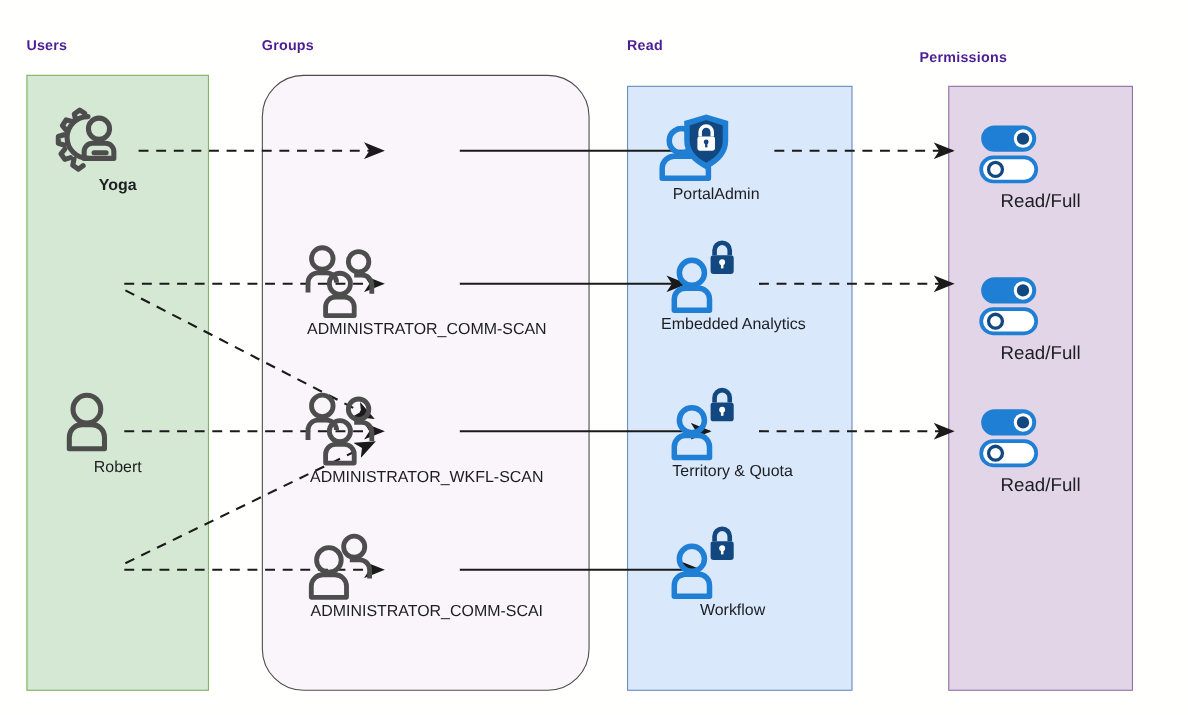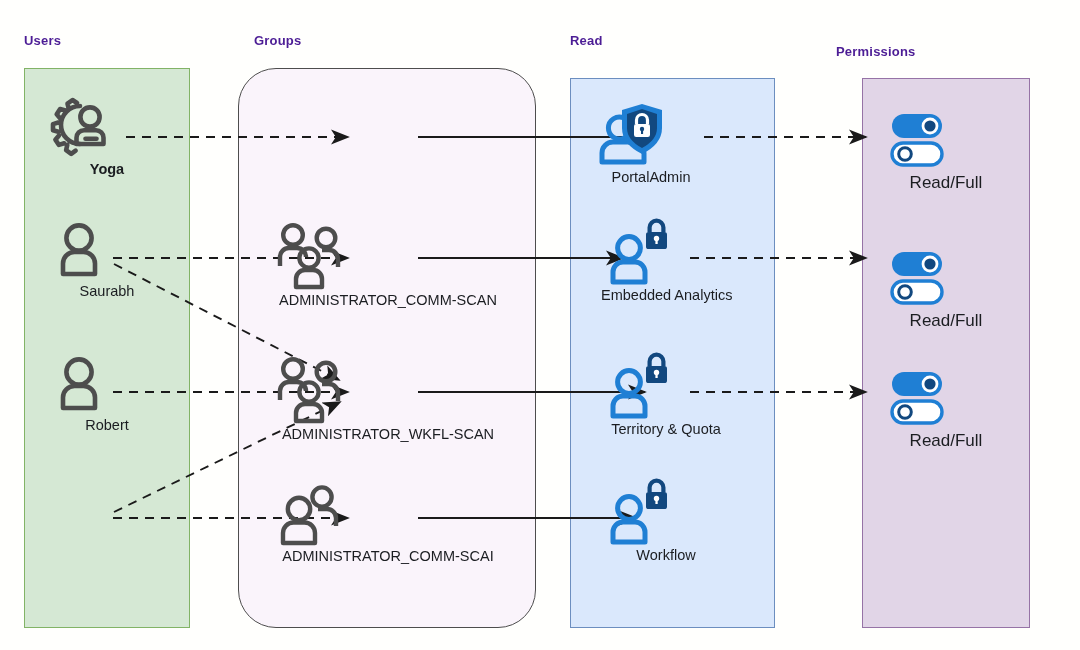--- a/index.html
+++ b/index.html
@@ -17,21 +17,21 @@
   .node.users .caption{font-size:14.5px;}
   svg{display:block;overflow:visible;}
   #wires{position:absolute;left:0;top:0;width:1080px;height:650px;pointer-events:none;}
 </style>
 </head>
 <body>
 
 <div id="canvas">
 
   <div class="col-title" style="left:24px;top:33px;width:166px;">Users</div>
-  <div class="col-title" style="left:254px;top:33px;width:298px;">Groups</div>
+  <div class="col-title" style="left:238px;top:33px;width:298px;">Groups</div>
   <div class="col-title" style="left:570px;top:33px;width:205px;">Read</div>
   <div class="col-title" style="left:836px;top:33px;width:168px;margin-top:11px;">Permissions</div>
 
   <div class="lane users" style="left:24px;top:68px;width:166px;height:560px;"></div>
   <div class="lane groups" style="left:238px;top:68px;width:298px;height:560px;"></div>
   <div class="lane roles" style="left:570px;top:78px;width:205px;height:550px;"></div>
   <div class="lane perms" style="left:862px;top:78px;width:168px;height:550px;"></div>
 
   <svg id="wires" viewBox="0 0 1080 650">
     <defs>
@@ -66,31 +66,20 @@
           <path d="M33 10 A17 17 0 1 0 33 48 M30 7 l-4.5 -3 -5 3.6 1.3 5.4 M18.5 14.5 l-5.4 -1.5 -3.4 5.2 3.6 4.2 M11.2 26.5 l-5.2 1.6 0 6.2 5.3 1.5 M12 39.6 l-3.6 4.2 3.5 5.1 5.3 -1.6 M20.3 48.8 l-1.2 5.4 5.1 3.6 4.4 -3.2"></path>
           <circle cx="43" cy="21" r="9.6"></circle>
           <path d="M29.5 48 v-6.2 a7.5 7.5 0 0 1 7.5 -7.5 h12 a7.5 7.5 0 0 1 7.5 7.5 V48 Z"></path>
           <path d="M38.5 42.8 h11"></path>
         </g>
       </svg>
     </span>
     <span class="caption">Yoga</span>
   </div>
 
-  <div class="node users" style="left:47px;top:222px;width:120px;">
-    <span class="glyph">
-      <svg width="64" height="58" viewBox="0 0 64 58">
-        <g fill="none" stroke="#4d4d4d" stroke-width="4.6" stroke-linejoin="round">
-          <circle cx="32" cy="16" r="12.6"></circle>
-          <path d="M16 52 V41.5 A11.5 11.5 0 0 1 27.5 30 h9 A11.5 11.5 0 0 1 48 41.5 V52 Z"></path>
-        </g>
-      </svg>
-    </span>
-    <span class="caption">Saurabh</span>
-  </div>
 
   <div class="node users" style="left:47px;top:356px;width:120px;">
     <span class="glyph">
       <svg width="64" height="58" viewBox="0 0 64 58">
         <g fill="none" stroke="#4d4d4d" stroke-width="4.6" stroke-linejoin="round">
           <circle cx="32" cy="16" r="12.6"></circle>
           <path d="M16 52 V41.5 A11.5 11.5 0 0 1 27.5 30 h9 A11.5 11.5 0 0 1 48 41.5 V52 Z"></path>
         </g>
       </svg>
     </span>

